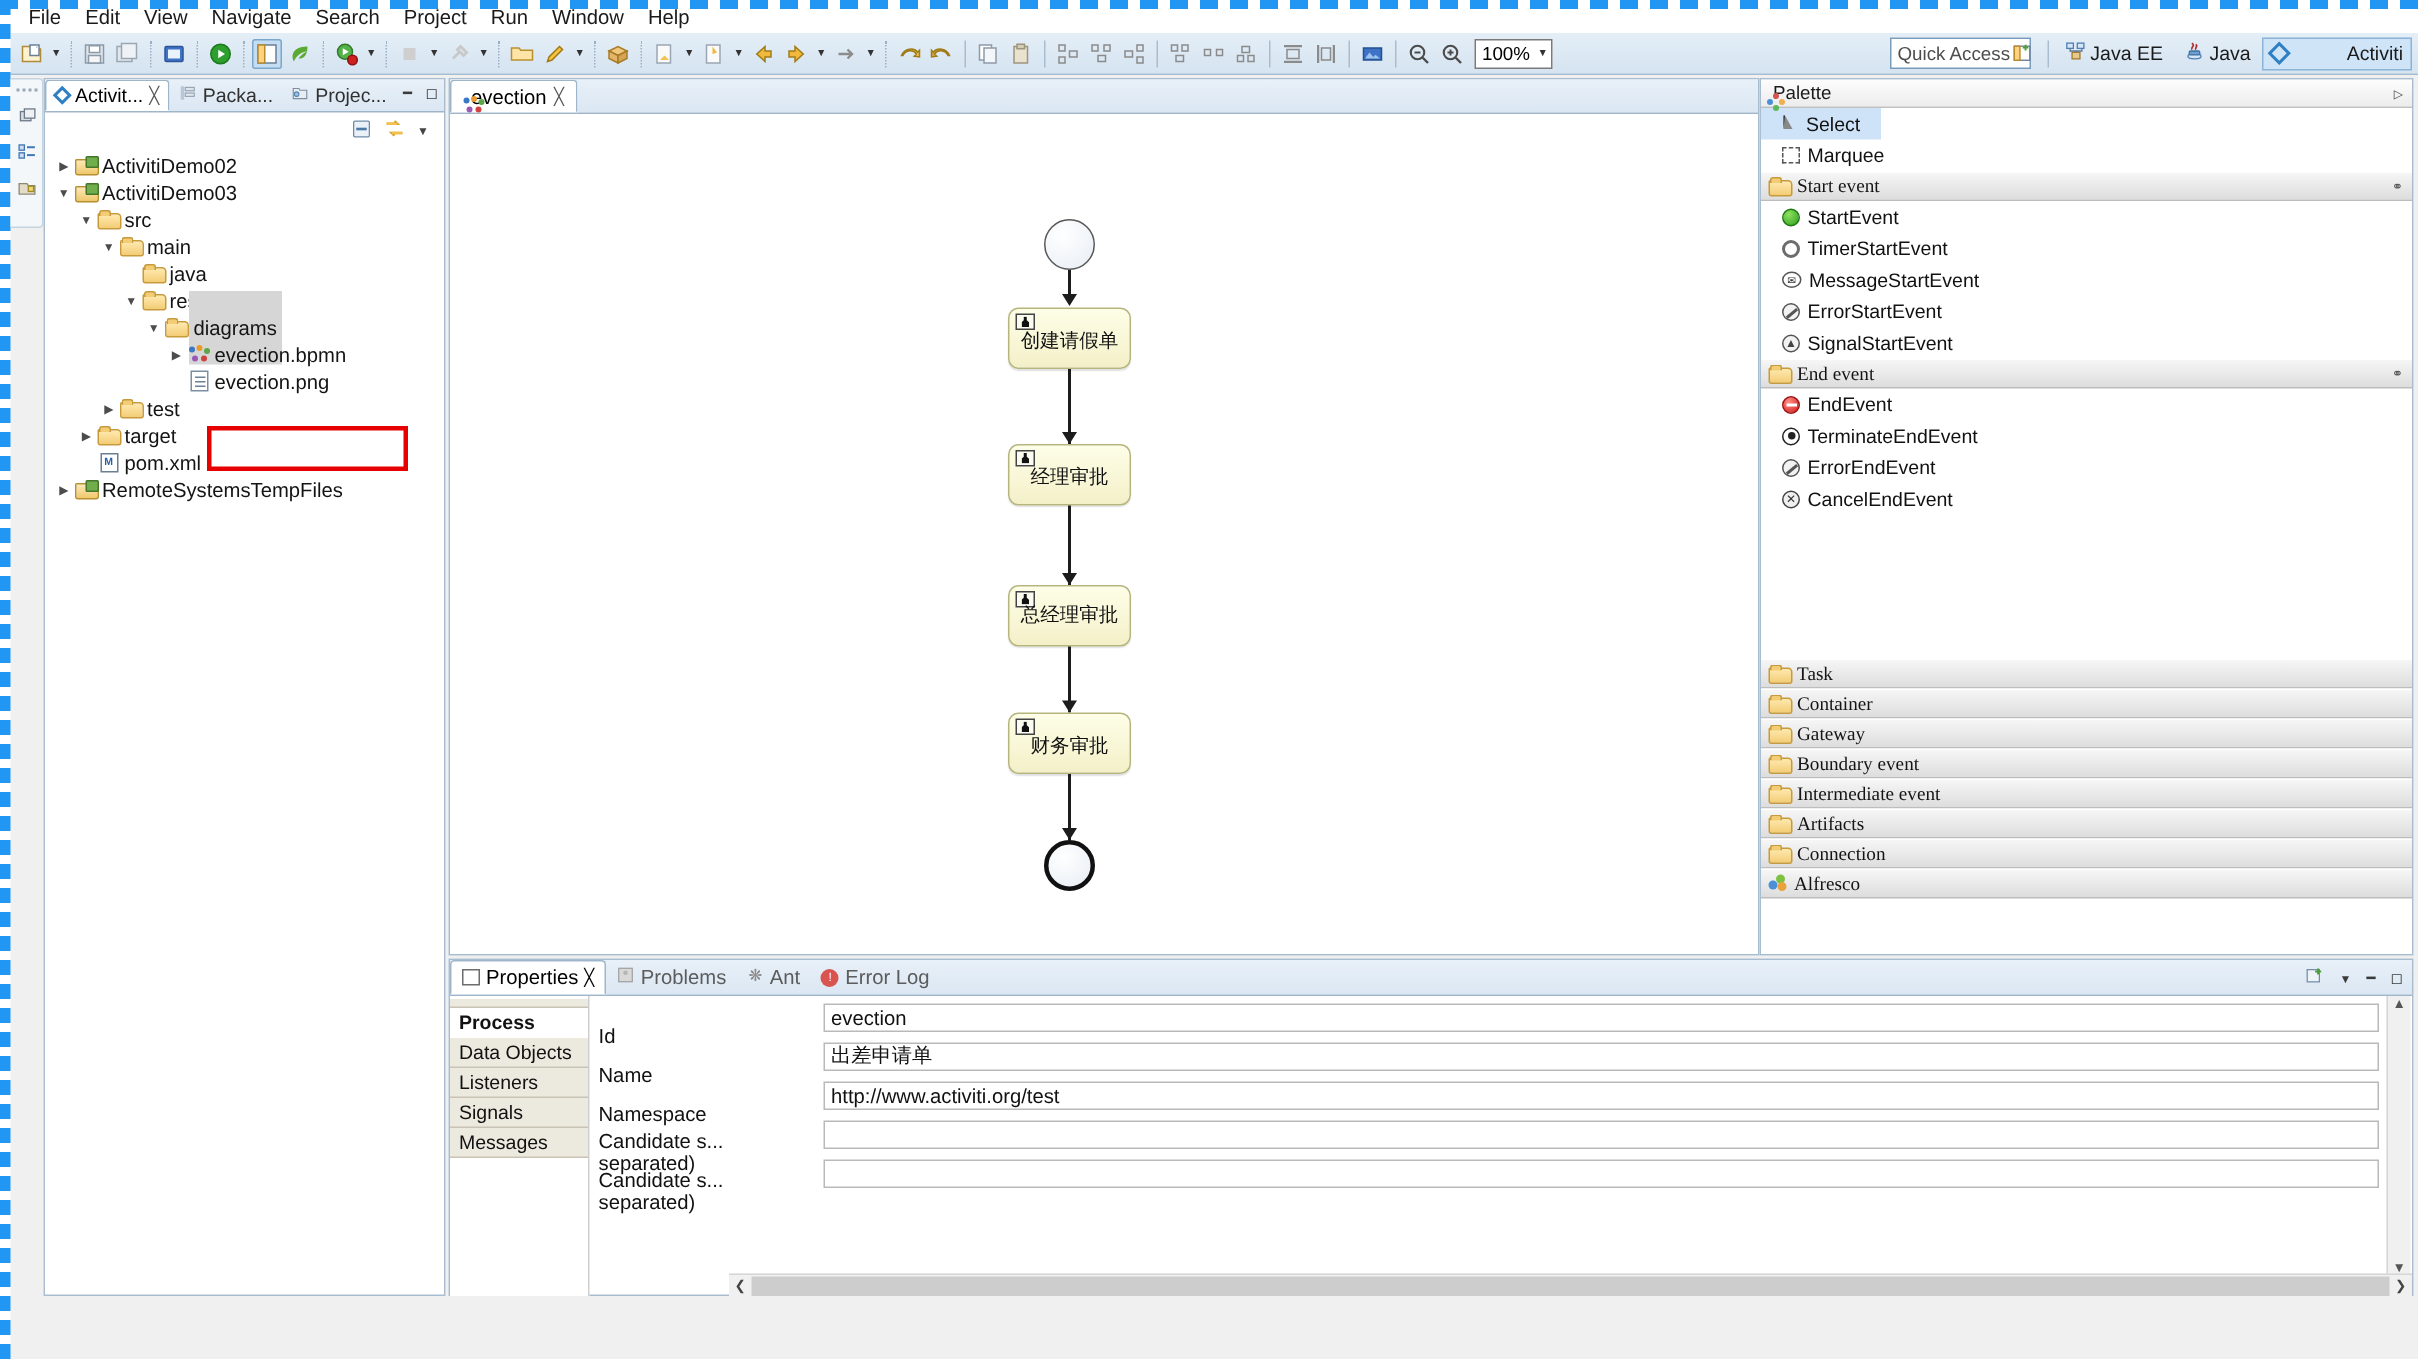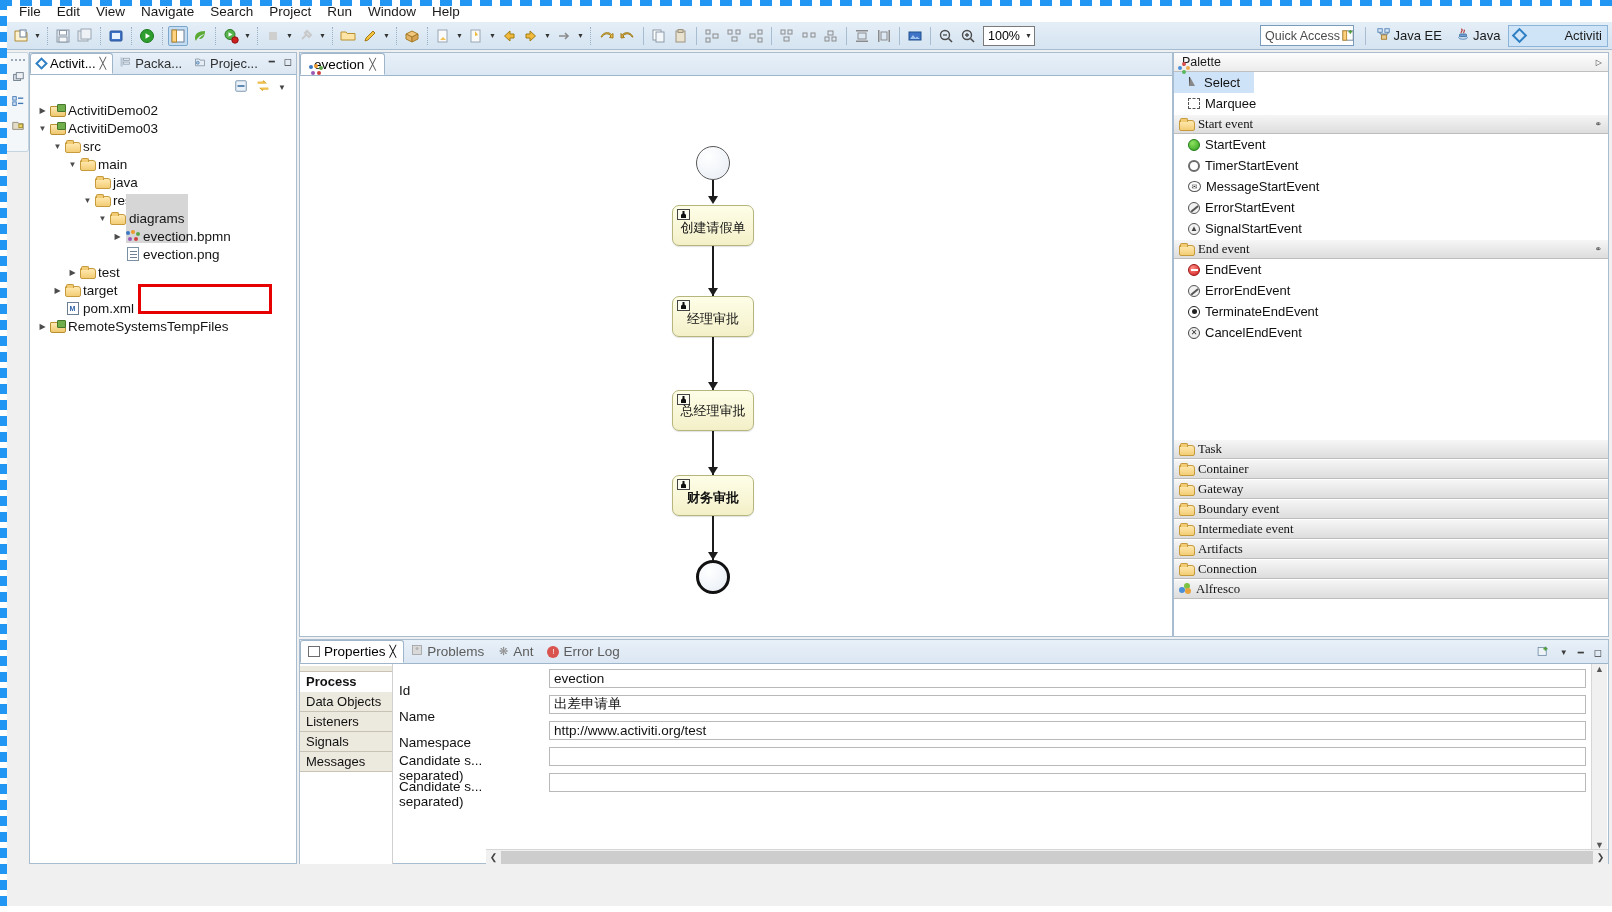--- a/index.html
+++ b/index.html
@@ -903,21 +903,21 @@
 
       <div class="node-task" style="left:372px; top:314px;">
         <div class="tsk-ico">
             <span class="p"></span>
           </div>
         <div class="tsk-label" style="top:13px;">总经理审批</div>
       </div>
       <div class="conn" style="left:412px; top:355px; height:44px;"></div>
       <div class="arrowhead" style="left:408px; top:391px;"></div>
 
-      <div class="node-task" style="left:372px; top:399px;font-weight:bold;">
+      <div class="node-task" style="left:372px; top:399px;">
         <div class="tsk-ico">
             <span class="p"></span>
           </div>
         <div class="tsk-label">财务审批</div>
       </div>
       <div class="conn" style="left:412px; top:440px; height:44px;"></div>
       <div class="arrowhead" style="left:408px; top:476px;"></div>
 
       <div class="circ-end" style="left:396px; top:484px;"></div>
     </div>
@@ -974,28 +974,28 @@
         <span>End event</span>
         <span class="chev">⚭</span>
       </div>
       <div class="pal-item">
         <span class="red-dot">
             <i></i>
           </span>
         <span>EndEvent</span>
       </div>
       <div class="pal-item">
+        <span class="term-dot">
+            <i></i>
+          </span>
+        <span>TerminateEndEvent</span>
+      </div>
+      <div class="pal-item">
         <span class="err-dot"></span>
         <span>ErrorEndEvent</span>
-      </div>
-      <div class="pal-item">
-        <span class="term-dot">
-            <i></i>
-          </span>
-        <span>TerminateEndEvent</span>
       </div>
       <div class="pal-item">
         <span class="cancel-dot">✕</span>
         <span>CancelEndEvent</span>
       </div>
 
       <div class="pal-spacer"></div>
 
       <div class="pal-group">
         <span class="folder-ic"></span>

